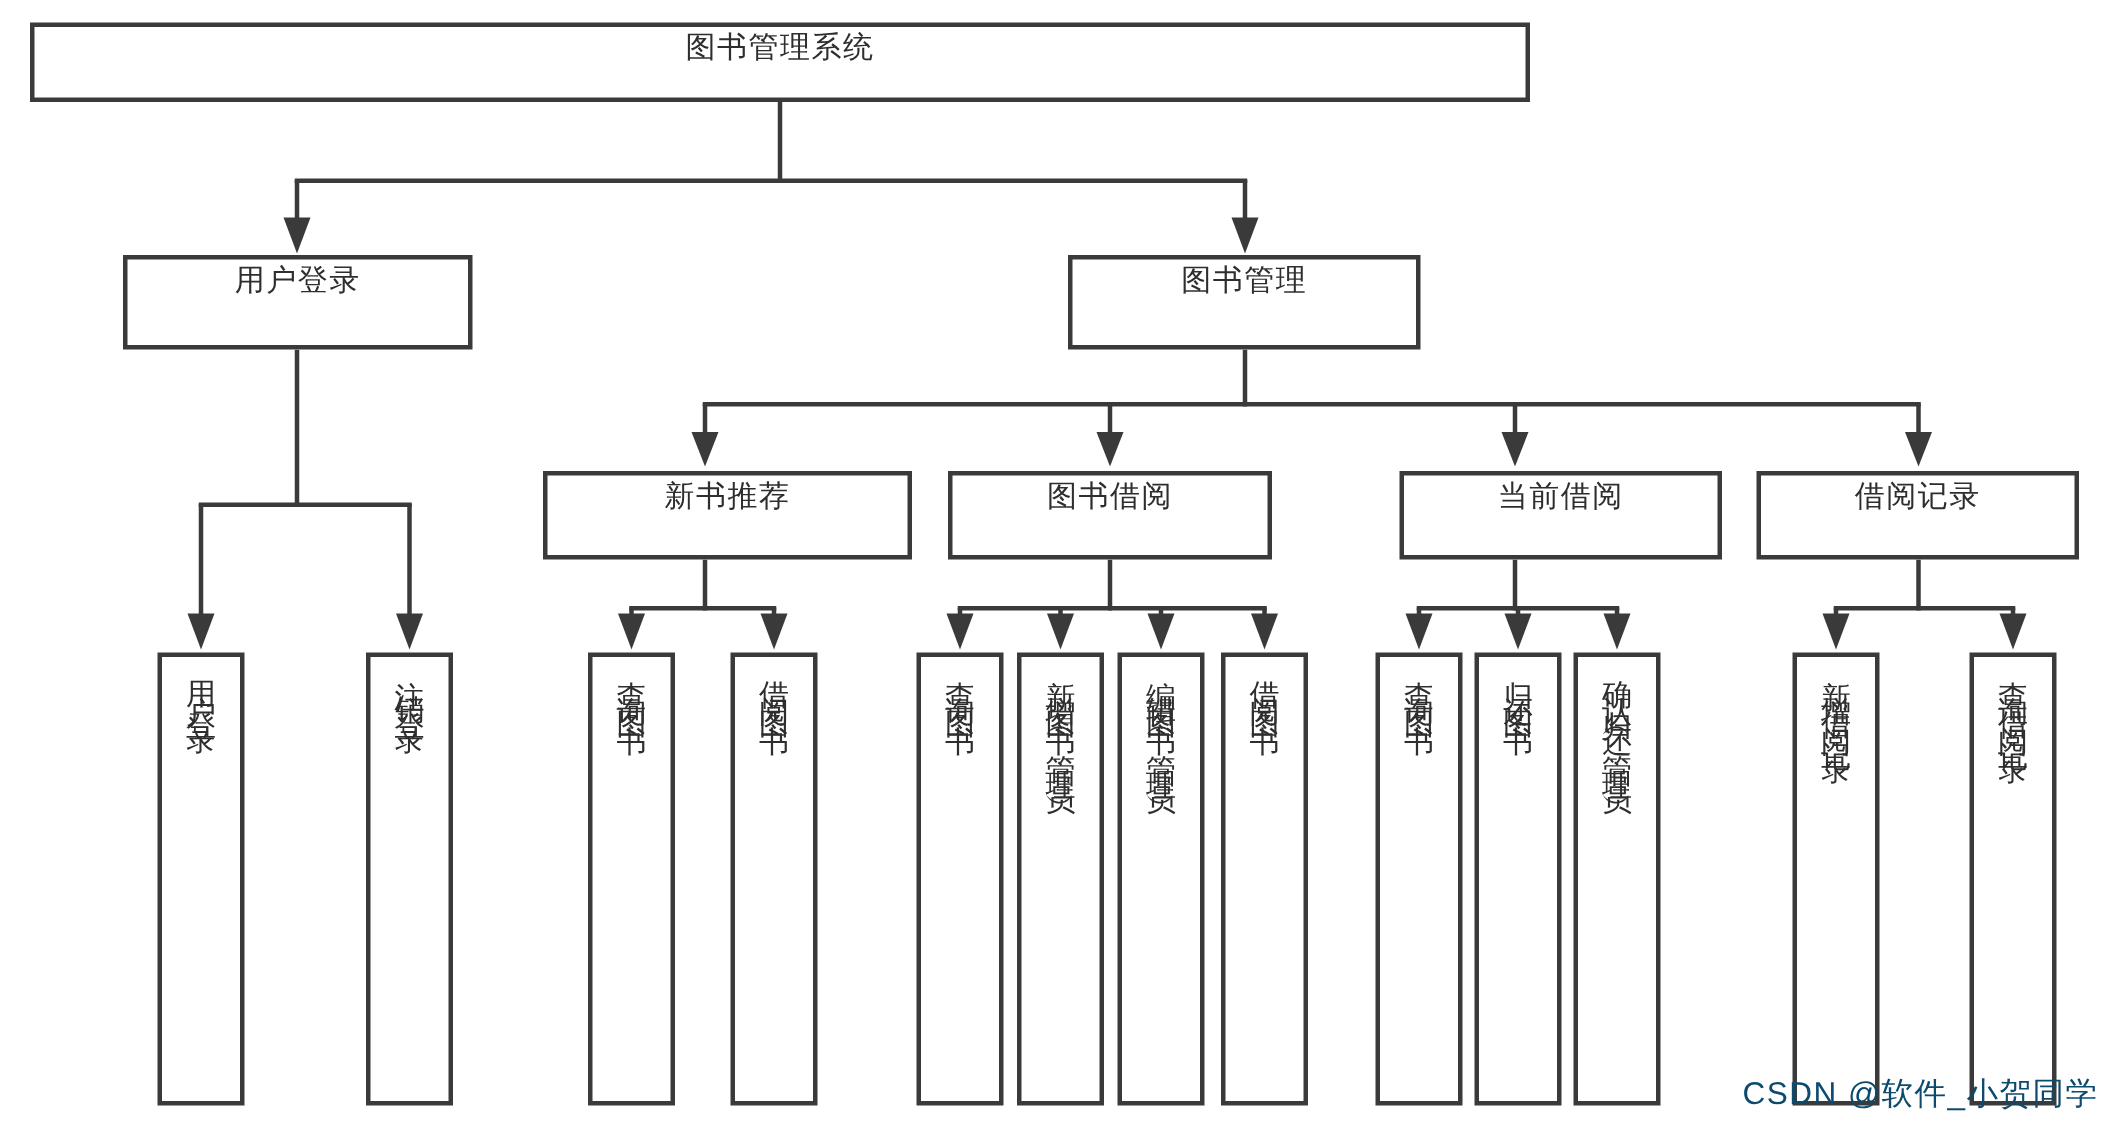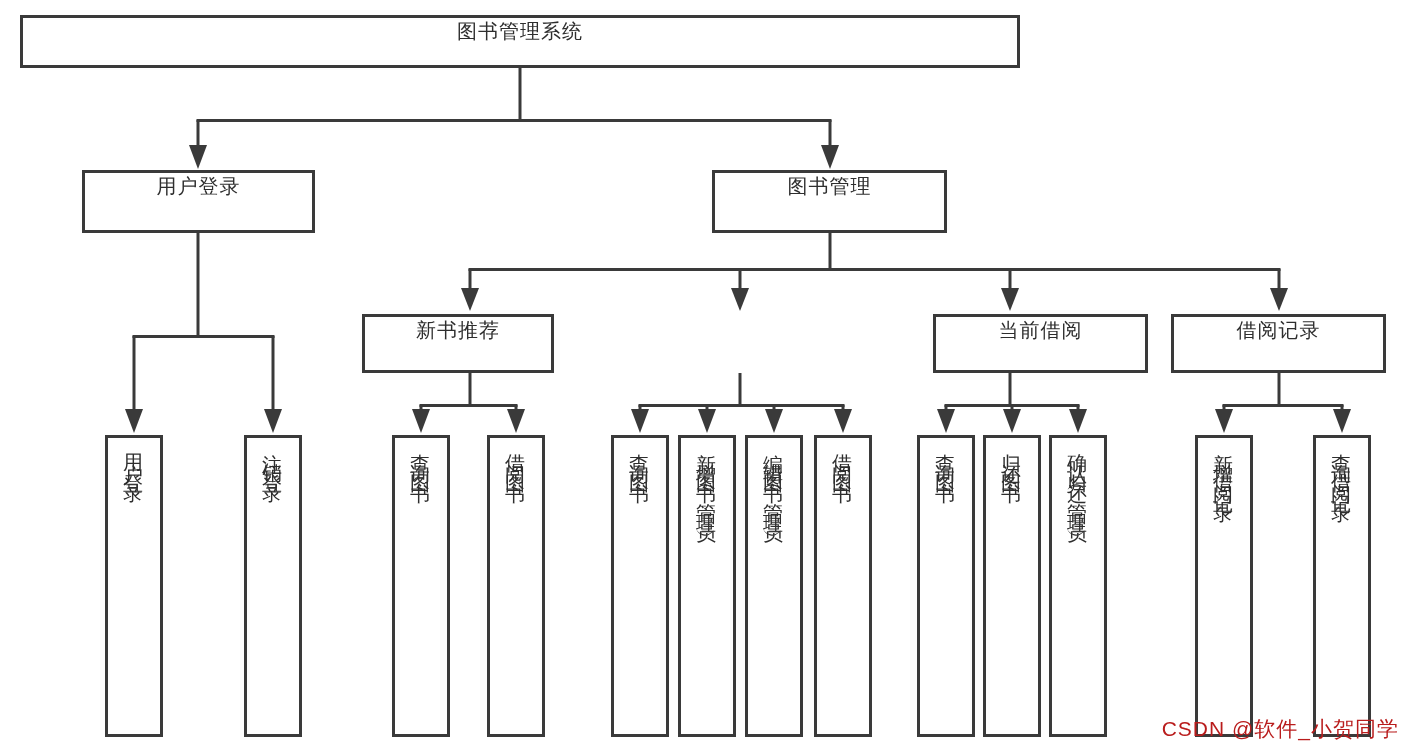--- a/index.html
+++ b/index.html
@@ -32,21 +32,21 @@
     justify-content: center;
     color: #2e2e2e;
     font-size: 20px;
     letter-spacing: 1px;
     z-index: 2;
   }
   
   .n-root   { left: 20px;   top: 15px;  width: 1000px; height: 53px; }
   .n-login  { left: 82px;   top: 170px; width: 233px;  height: 63px; }
   .n-mgmt   { left: 712px;  top: 170px; width: 235px;  height: 63px; font-family: Liberation Serif, serif; }
-  .n-sec0   { left: 362px;  top: 314px; width: 192px;  height: 59px; }
+  .n-sec0   { left: 362px;  top: 314px; width: 246px;  height: 59px; }
   .n-sec1   { left: 632px;  top: 314px; width: 216px;  height: 59px; }
   .n-sec2   { left: 933px;  top: 314px; width: 215px;  height: 59px; }
   .n-sec3   { left: 1171px; top: 314px; width: 215px;  height: 59px; }
   
   .leaf {
     top: 435px;
     width: 58px;
     height: 302px;
   }
   .leaf .vtext {
@@ -68,21 +68,21 @@
   .lf8  { left: 917px; }
   .lf9  { left: 983px; }
   .lf10 { left: 1049px; }
   .lf11 { left: 1195px; }
   .lf12 { left: 1313px; }
   .watermark {
     position: absolute;
     right: 6px;
     bottom: 4px;
     font-size: 21px;
-    color: #b91c1c;
+    color: #0c4a6e;
     letter-spacing: 1px;
     z-index: 3;
   }
 </style>
 </head>
 <body>
 
 <div class="canvas">
 
   <svg class="connectors" viewBox="0 0 1405 747" xmlns="http://www.w3.org/2000/svg">
@@ -162,20 +162,23 @@
   <div class="node n-login">
     <span>用户登录</span>
   </div>
   <div class="node n-mgmt">
     <span>图书管理</span>
   </div>
 
   <div class="node n-sec0">
     <span>新书推荐</span>
   </div>
+  <div class="node n-sec1">
+    <span>图书借阅</span>
+  </div>
   <div class="node n-sec2">
     <span>当前借阅</span>
   </div>
   <div class="node n-sec3">
     <span>借阅记录</span>
   </div>
 
   <div class="node leaf lf0">
     <span class="vtext">用户登录</span>
   </div>

